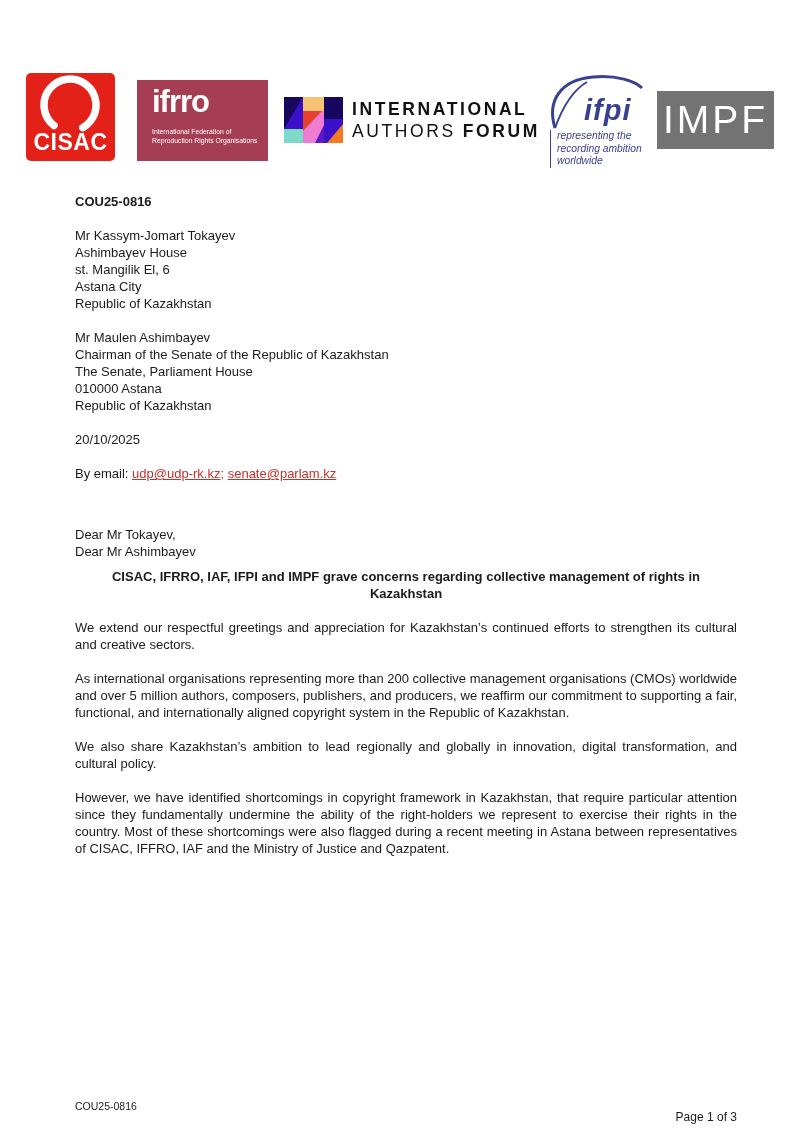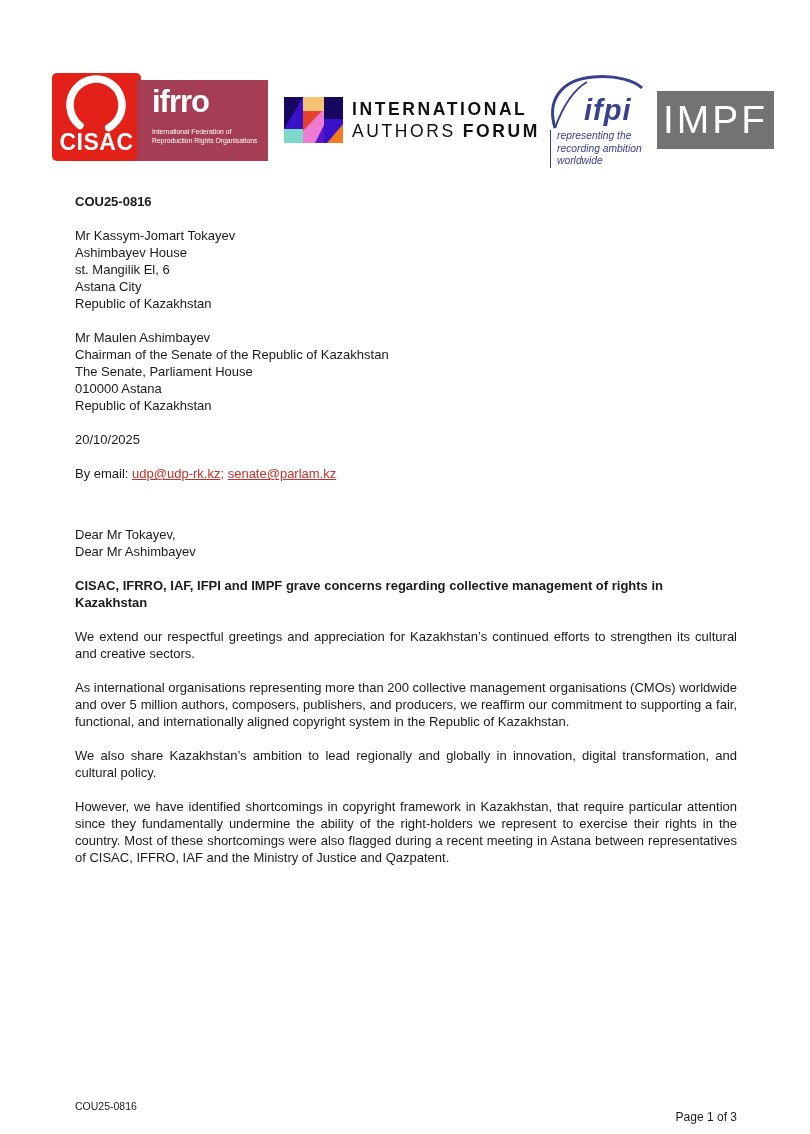--- a/index.html
+++ b/index.html
@@ -5,21 +5,21 @@
   html,body { margin:0; padding:0; background:#ffffff; }
   body {
     width:810px; height:1134px; position:relative; overflow:hidden;
     font-family:"Liberation Sans", sans-serif; color:#1b1b1b;
   }
 
   
   .logo { position:absolute; }
 
   .cisac {
-    left:52px; top:73px; width:89px; height:88px;
+    left:26px; top:73px; width:89px; height:88px;
     background:#E32119; border-radius:5px;
   }
   .cisac svg { position:absolute; left:6px; top:2px; }
   .cisac-label {
     position:absolute; left:0; right:0; bottom:5px; text-align:center;
     color:#fff; font-weight:700; font-size:23px; letter-spacing:0.5px;
   }
 
   .ifrro {
     left:137px; top:80px; width:131px; height:81px;
@@ -61,21 +61,21 @@
 
   
   .content {
     position:absolute; left:75px; top:193px; width:662px;
     font-size:13px; line-height:17px;
   }
   .ref { font-weight:700; }
   .block { margin-top:17px; }
   .block-lg { margin-top:44px; }
   .addr div { }
-  .subject { font-weight:700; margin-top:17px; }
+  .subject { font-weight:700; margin-top:8px;text-align:center; }
   .para { margin:17px 0 0 0; text-align:justify; }
   .para:last-child { margin-bottom:0; }
   a.email { color:#C33128; text-decoration:underline; }
   .email-sep { color:#C33128; }
 
   
   .footer-left  { position:absolute; left:75px;  top:1100px; font-size:10.5px; color:#1b1b1b; }
   .footer-right { position:absolute; right:73px; top:1098px; font-size:12px;  color:#1b1b1b;margin-top:12px; }
 </style>
 </head>

